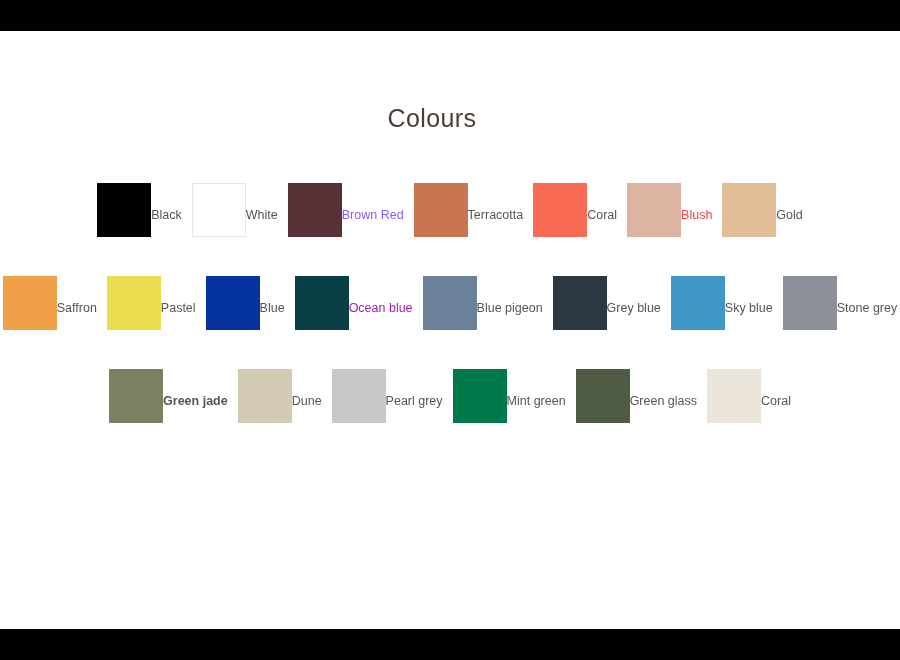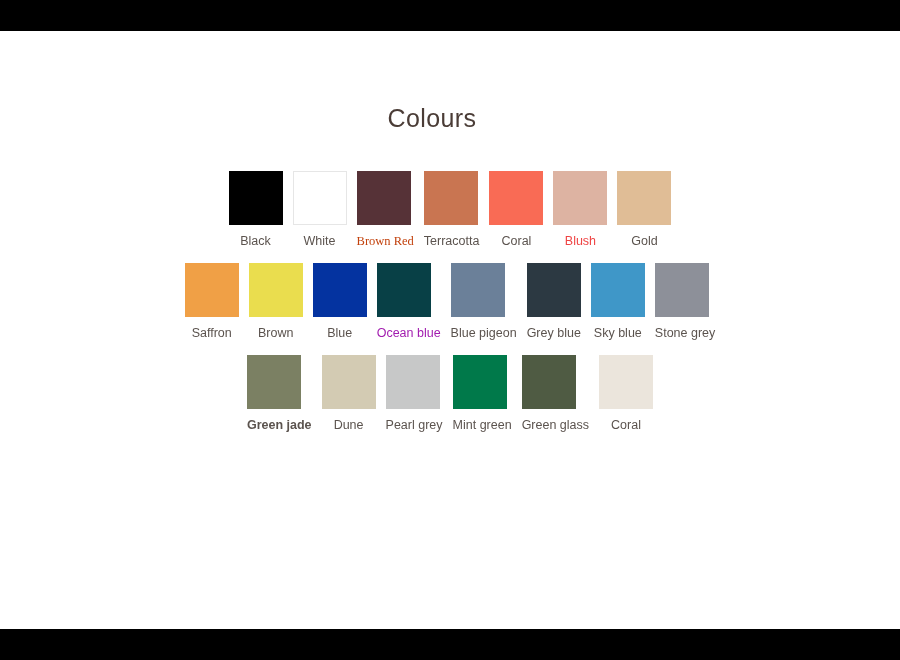--- a/index.html
+++ b/index.html
@@ -60,22 +60,23 @@
 
   .swatch-row {
     display: flex;
     justify-content: center;
     align-items: flex-start;
     margin-bottom: 15px;
   }
 
   .swatch-cell {
     display: flex;
-    flex-direction: column;
-    margin: 0 5px;
+    flex-direction: row;
+    align-items: center;
+    margin: 12px 5px;
   }
 
   .swatch-chip {
     width: 54px;
     height: 54px;
     display: block;
   }
 
   .swatch-chip.bordered {
     box-sizing: border-box;
@@ -107,21 +108,21 @@
           <div class="swatch-cell">
             <span class="swatch-chip" style="background: rgb(0, 0, 0);"></span>
             <span class="swatch-label" style="color: rgb(91, 83, 78);">Black</span>
           </div>
           <div class="swatch-cell">
             <span class="swatch-chip bordered" style="background: rgb(255, 255, 255);"></span>
             <span class="swatch-label" style="color: rgb(91, 83, 78);">White</span>
           </div>
           <div class="swatch-cell">
             <span class="swatch-chip" style="background: rgb(86, 50, 55);"></span>
-            <span class="swatch-label" style="color: #c2410c; font-family: Liberation Serif, serif;">Brown Red</span>
+            <span class="swatch-label" style="color: #8b5cf6;">Brown Red</span>
           </div>
           <div class="swatch-cell">
             <span class="swatch-chip" style="background: rgb(201, 117, 81);"></span>
             <span class="swatch-label" style="color: rgb(91, 83, 78);">Terracotta</span>
           </div>
           <div class="swatch-cell">
             <span class="swatch-chip" style="background: rgb(249, 107, 85);"></span>
             <span class="swatch-label" style="color: rgb(91, 83, 78);">Coral</span>
           </div>
           <div class="swatch-cell">
@@ -133,21 +134,21 @@
             <span class="swatch-label" style="color: rgb(91, 83, 78);">Gold</span>
           </div>
         </div>
         <div class="swatch-row">
           <div class="swatch-cell">
             <span class="swatch-chip" style="background: rgb(240, 160, 70);"></span>
             <span class="swatch-label" style="color: rgb(91, 83, 78);">Saffron</span>
           </div>
           <div class="swatch-cell">
             <span class="swatch-chip" style="background: rgb(234, 221, 78);"></span>
-            <span class="swatch-label" style="color: rgb(91, 83, 78);">Brown</span>
+            <span class="swatch-label" style="color: rgb(91, 83, 78);">Pastel</span>
           </div>
           <div class="swatch-cell">
             <span class="swatch-chip" style="background: rgb(4, 51, 160);"></span>
             <span class="swatch-label" style="color: rgb(91, 83, 78);">Blue</span>
           </div>
           <div class="swatch-cell">
             <span class="swatch-chip" style="background: rgb(8, 64, 70);"></span>
             <span class="swatch-label" style="color: #a21caf;">Ocean blue</span>
           </div>
           <div class="swatch-cell">

